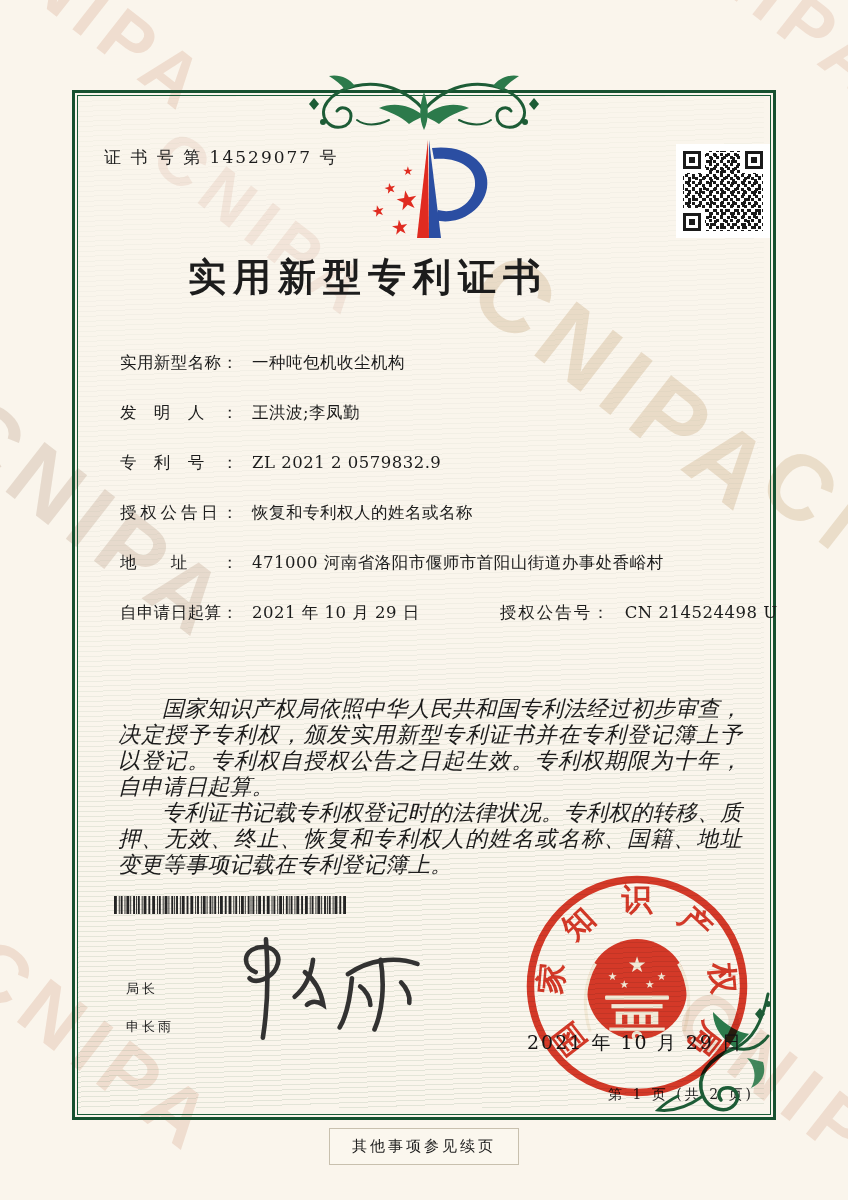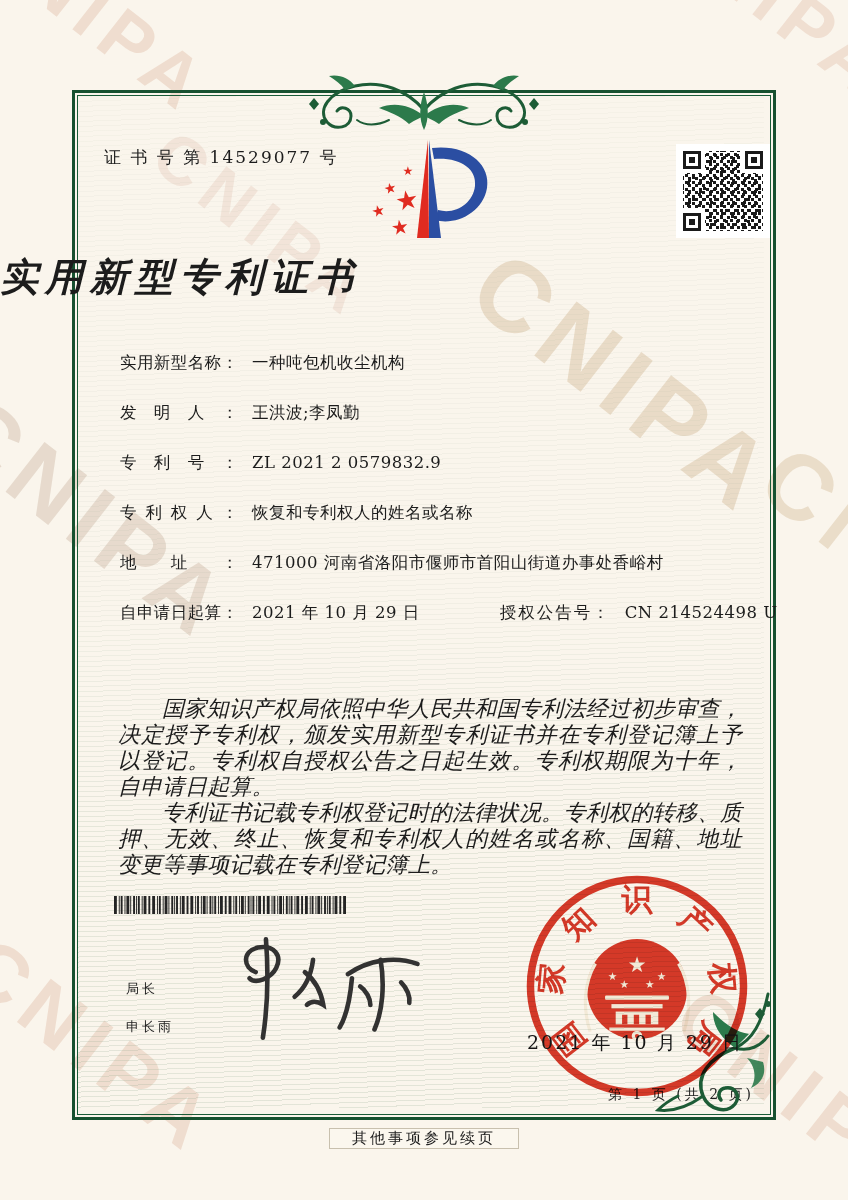--- a/index.html
+++ b/index.html
@@ -38,22 +38,22 @@
   }
   .border-inner{position:absolute;inset:2px;border:1px solid #1a5c38;}
   .ornament-top{position:absolute;left:289px;top:64px;width:270px;height:74px;z-index:3;}
   .ornament-corner{position:absolute;left:653px;top:988px;width:122px;height:130px;z-index:3;}
   
   .cert-no{position:absolute;left:104px;top:146px;font-size:17px;letter-spacing:2px;z-index:2;}
   .logo{position:absolute;left:345px;top:128px;width:165px;height:124px;z-index:2;}
   .qr{position:absolute;left:676px;top:144px;width:94px;height:94px;background:#ffffff;
       display:flex;align-items:center;justify-content:center;z-index:2;}
   .title{
-    position:absolute;left:0;top:252px;width:736px;text-align:left;z-index:2;
-    font-size:38px;font-weight:bold;letter-spacing:7px;font-style:italic;
+    position:absolute;left:0;top:252px;width:736px;text-align:center;z-index:2;
+    font-size:38px;font-weight:bold;letter-spacing:7px;
   }
   
   .fields{position:absolute;left:120px;top:352px;width:624px;z-index:2;}
   .frow{display:flex;align-items:baseline;height:26px;margin-bottom:24px;font-size:16.5px;}
   .flabel{
     display:inline-block;width:118px;flex:none;
     text-align:justify;text-align-last:justify;font-family:Liberation Mono, monospace;
   }
   .fvalue{margin-left:14px;letter-spacing:0.5px;white-space:nowrap;}
   .group2{margin-left:80px;display:flex;align-items:baseline;justify-content:space-between;}
@@ -68,21 +68,21 @@
   
   .barcode{position:absolute;left:114px;top:896px;width:232px;height:18px;z-index:2;}
   .director{position:absolute;left:126px;top:970px;font-size:13px;letter-spacing:3px;line-height:38px;z-index:2;}
   .signature{position:absolute;left:225px;top:936px;width:215px;height:105px;z-index:2;}
   .seal{position:absolute;left:523px;top:872px;width:228px;height:228px;z-index:4;
         mix-blend-mode:multiply;opacity:0.95;}
   .seal-date{position:absolute;left:527px;top:1030px;font-size:19px;letter-spacing:2px;color:#141414;z-index:5;white-space:nowrap;}
   .page-num{position:absolute;left:56px;top:1086px;width:698px;text-align:right;font-size:14px;letter-spacing:3px;z-index:2;}
   .cont-box{
     position:absolute;left:50%;top:1128px;transform:translateX(-50%);z-index:2;
-    border:1px solid #c8c0ae;background:#fbf7ee;padding:0 22px;
+    border:1px solid #c8c0ae;background:#fbf7ee;padding:8px 22px;
     font-size:15px;letter-spacing:3px;white-space:nowrap;
   }
   svg text{font-family:"DejaVu Serif","Liberation Serif",serif;}
 </style>
 </head>
 <body>
 
 <div class="wm wm-1">CNIPA</div>
 <div class="wm wm-2">CNIPA</div>
 <div class="wm wm-3">CNIPA</div>
@@ -175,21 +175,21 @@
   </div>
   <div class="frow">
     <span class="flabel">发明人：</span>
     <span class="fvalue">王洪波;李凤勤</span>
   </div>
   <div class="frow">
     <span class="flabel">专利号：</span>
     <span class="fvalue">ZL 2021 2 0579832.9</span>
   </div>
   <div class="frow">
-    <span class="flabel">专利权人：</span>
+    <span class="flabel">授权公告日：</span>
     <span class="fvalue">恢复和专利权人的姓名或名称</span>
   </div>
   <div class="frow">
     <span class="flabel">地址：</span>
     <span class="fvalue">471000 河南省洛阳市偃师市首阳山街道办事处香峪村</span>
   </div>
   <div class="frow">
     <span class="flabel">自申请日起算：</span>
     <span class="fvalue">2021 年 10 月 29 日</span>
     <span class="group2">

